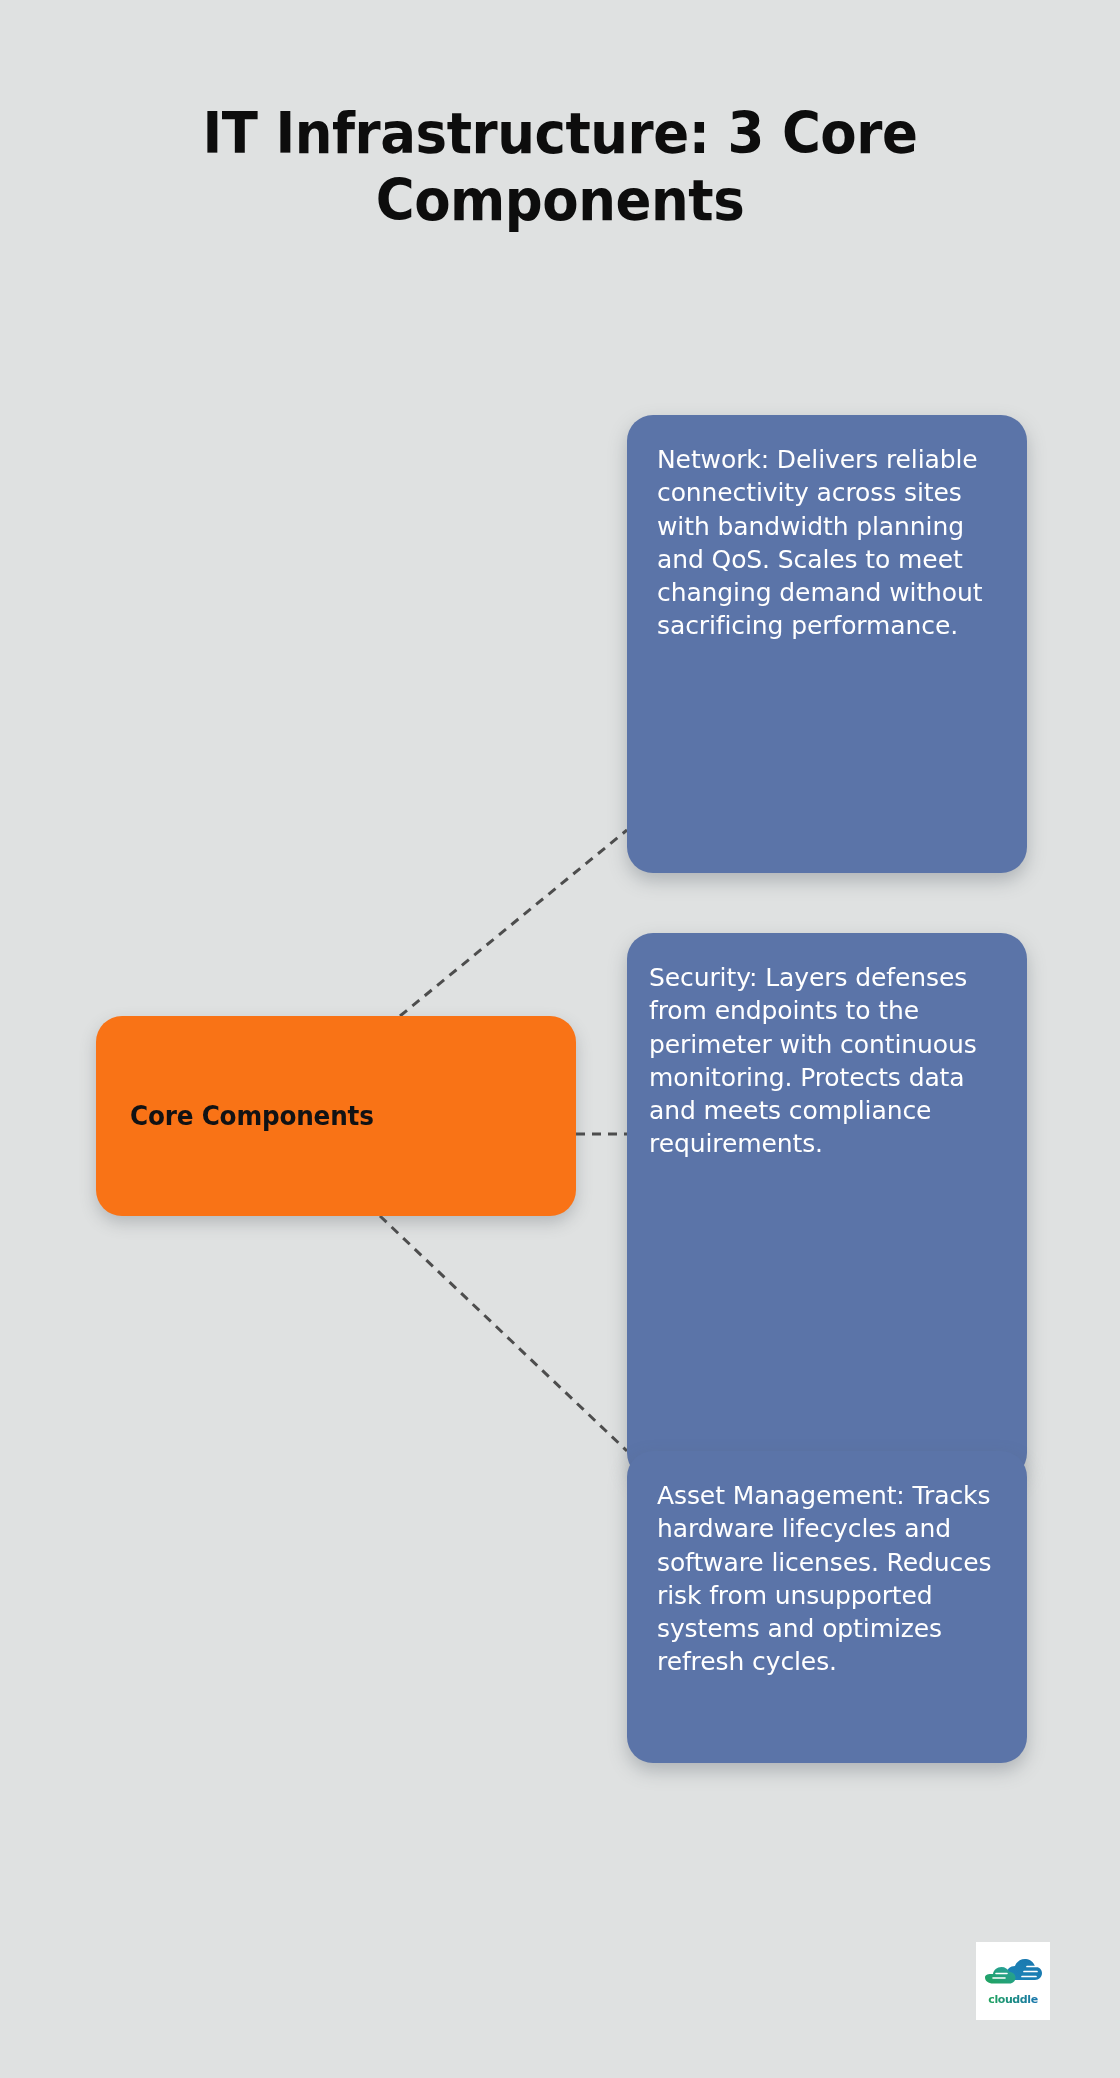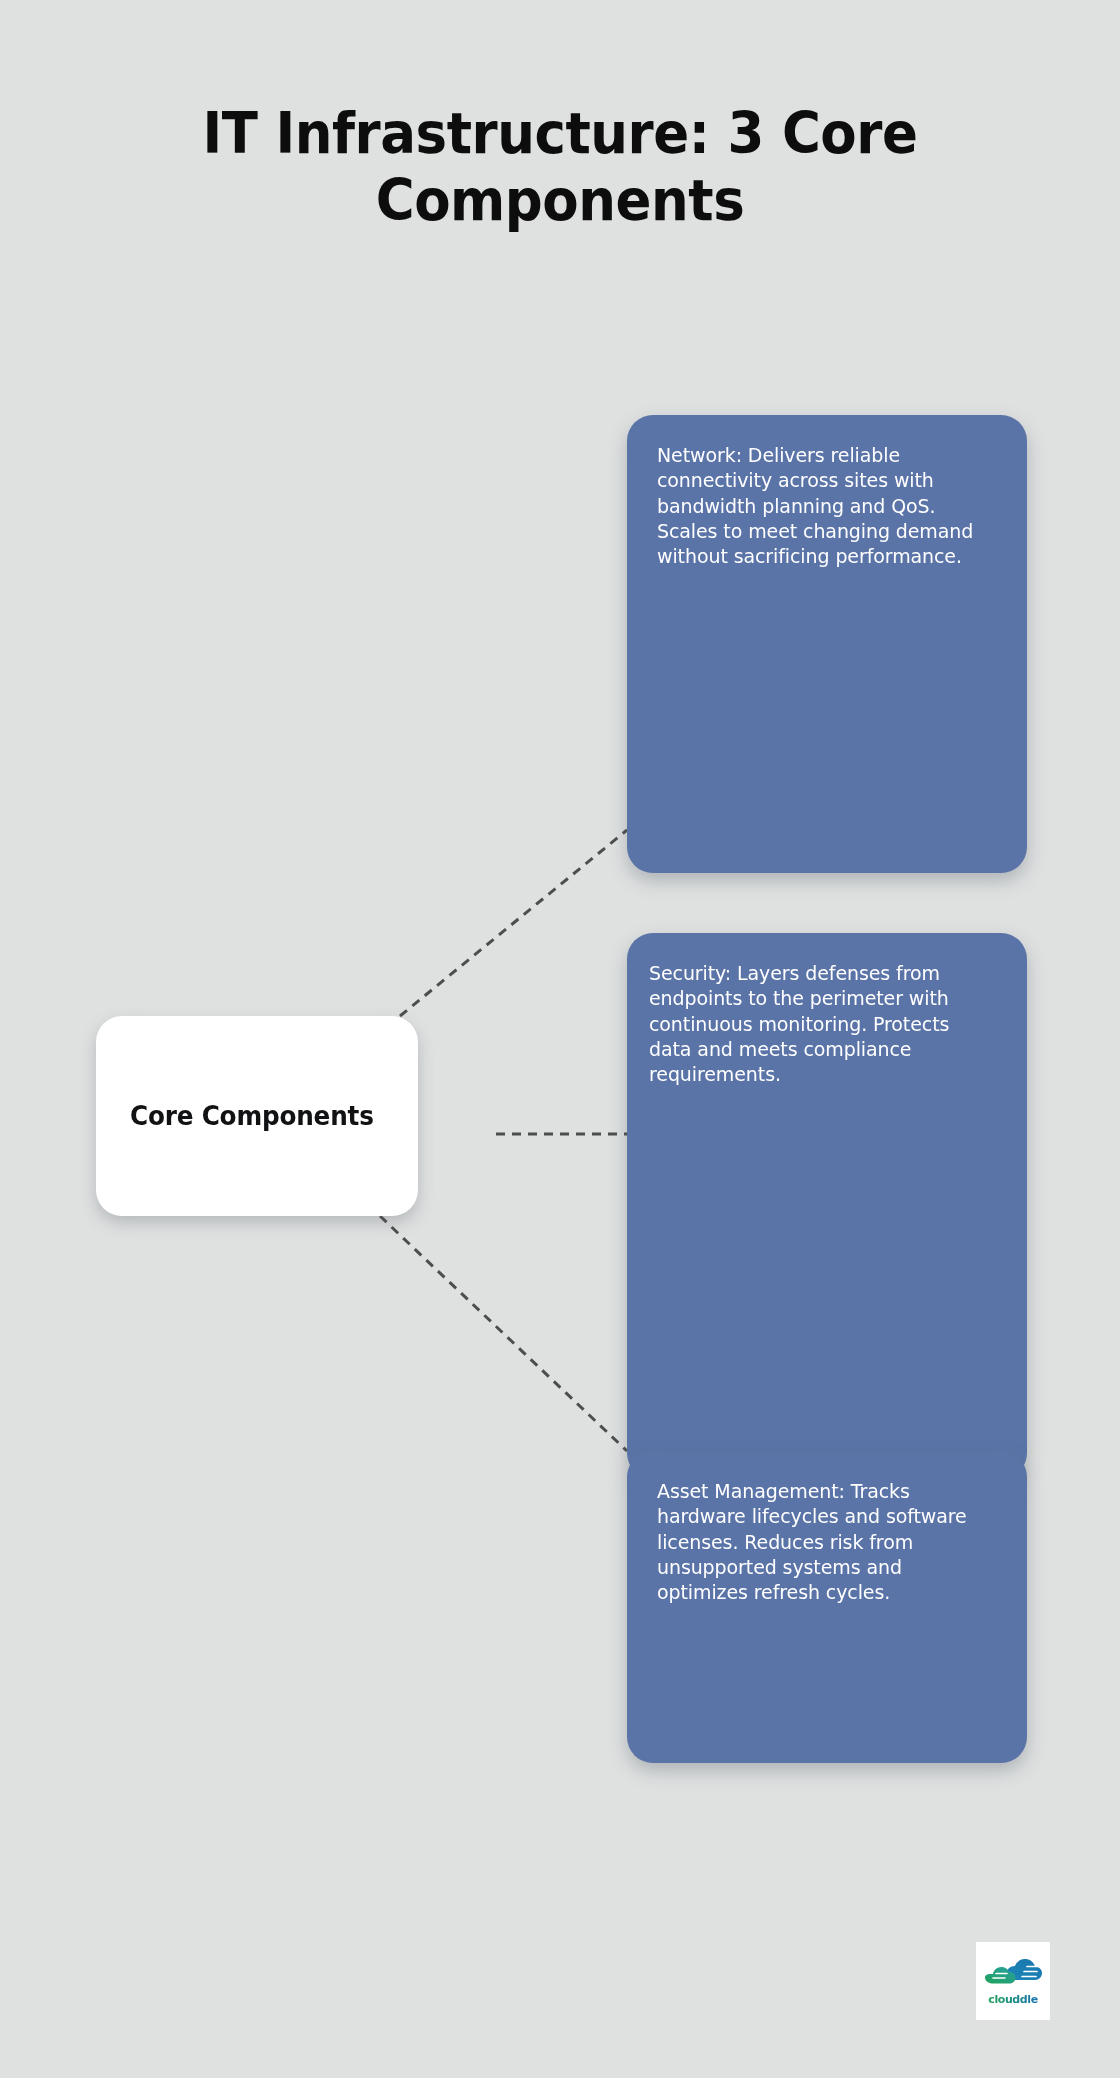--- a/index.html
+++ b/index.html
@@ -47,23 +47,23 @@
     width: 1120px;
     height: 2078px;
     pointer-events: none;
   }
 
   
   .center-node {
     position: absolute;
     left: 96px;
     top: 1016px;
-    width: 322px;
+    width: 480px;
     height: 200px;
-    background: #ffffff;
+    background: #f97316;
     border-radius: 26px;
     box-shadow: 0 7px 16px rgba(90, 96, 102, 0.30);
     display: flex;
     align-items: center;
     justify-content: flex-start;
     box-sizing: border-box;
     padding: 0 34px;
   }
   .center-node-label {
     font-family: "DejaVu Sans", sans-serif;
@@ -83,21 +83,21 @@
     width: 400px;
     background: #5b74a8;
     border-radius: 26px;
     box-shadow: 0 8px 18px rgba(86, 93, 104, 0.34);
     box-sizing: border-box;
     padding: 28px 30px 26px 30px;
   }
   .branch-card p {
     margin: 0;
     font-family: "DejaVu Sans", sans-serif;
-    font-size: 19px;
+    font-size: 25px;
     line-height: 1.33;
     color: #ffffff;
     letter-spacing: -0.1px;
   }
 
   #card-0 { top: 415px;  height: 458px; }
   #card-1 { top: 933px;  height: 546px; padding-left: 22px; }
   #card-2 { top: 1451px; height: 312px; }
 
   

